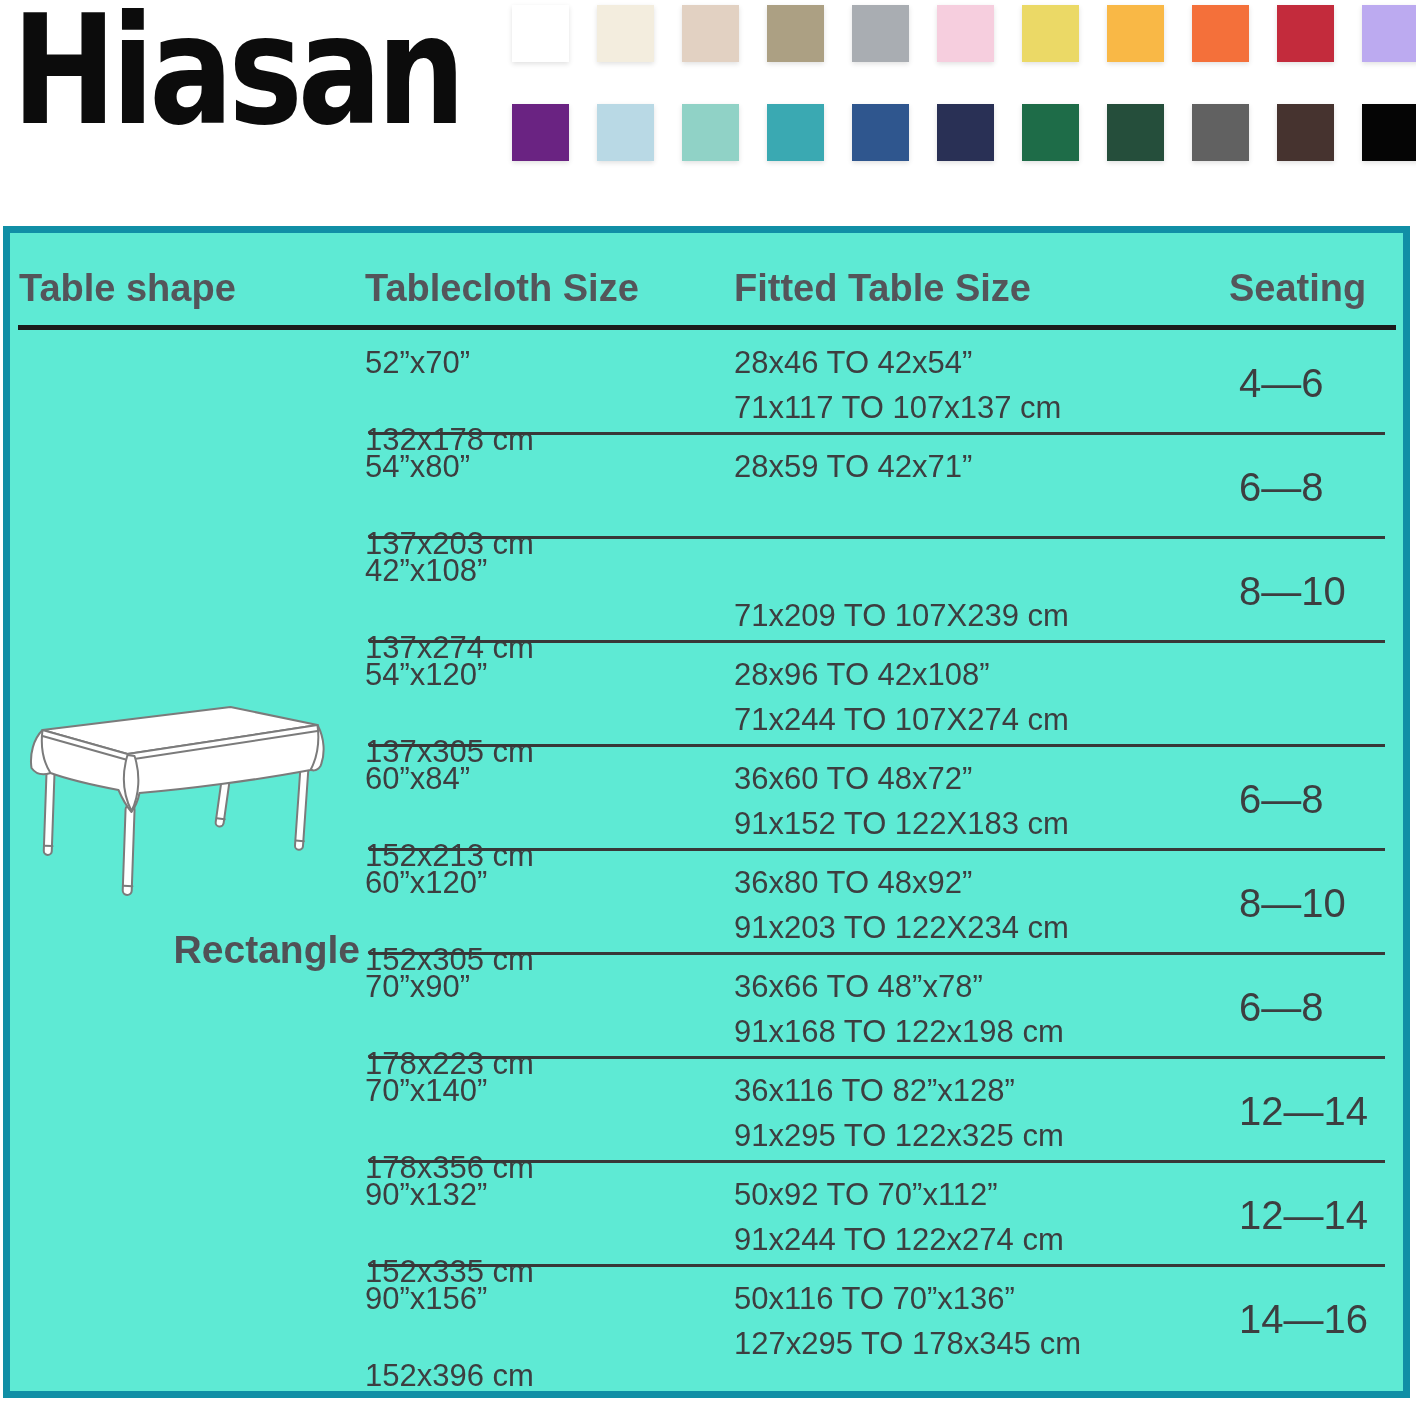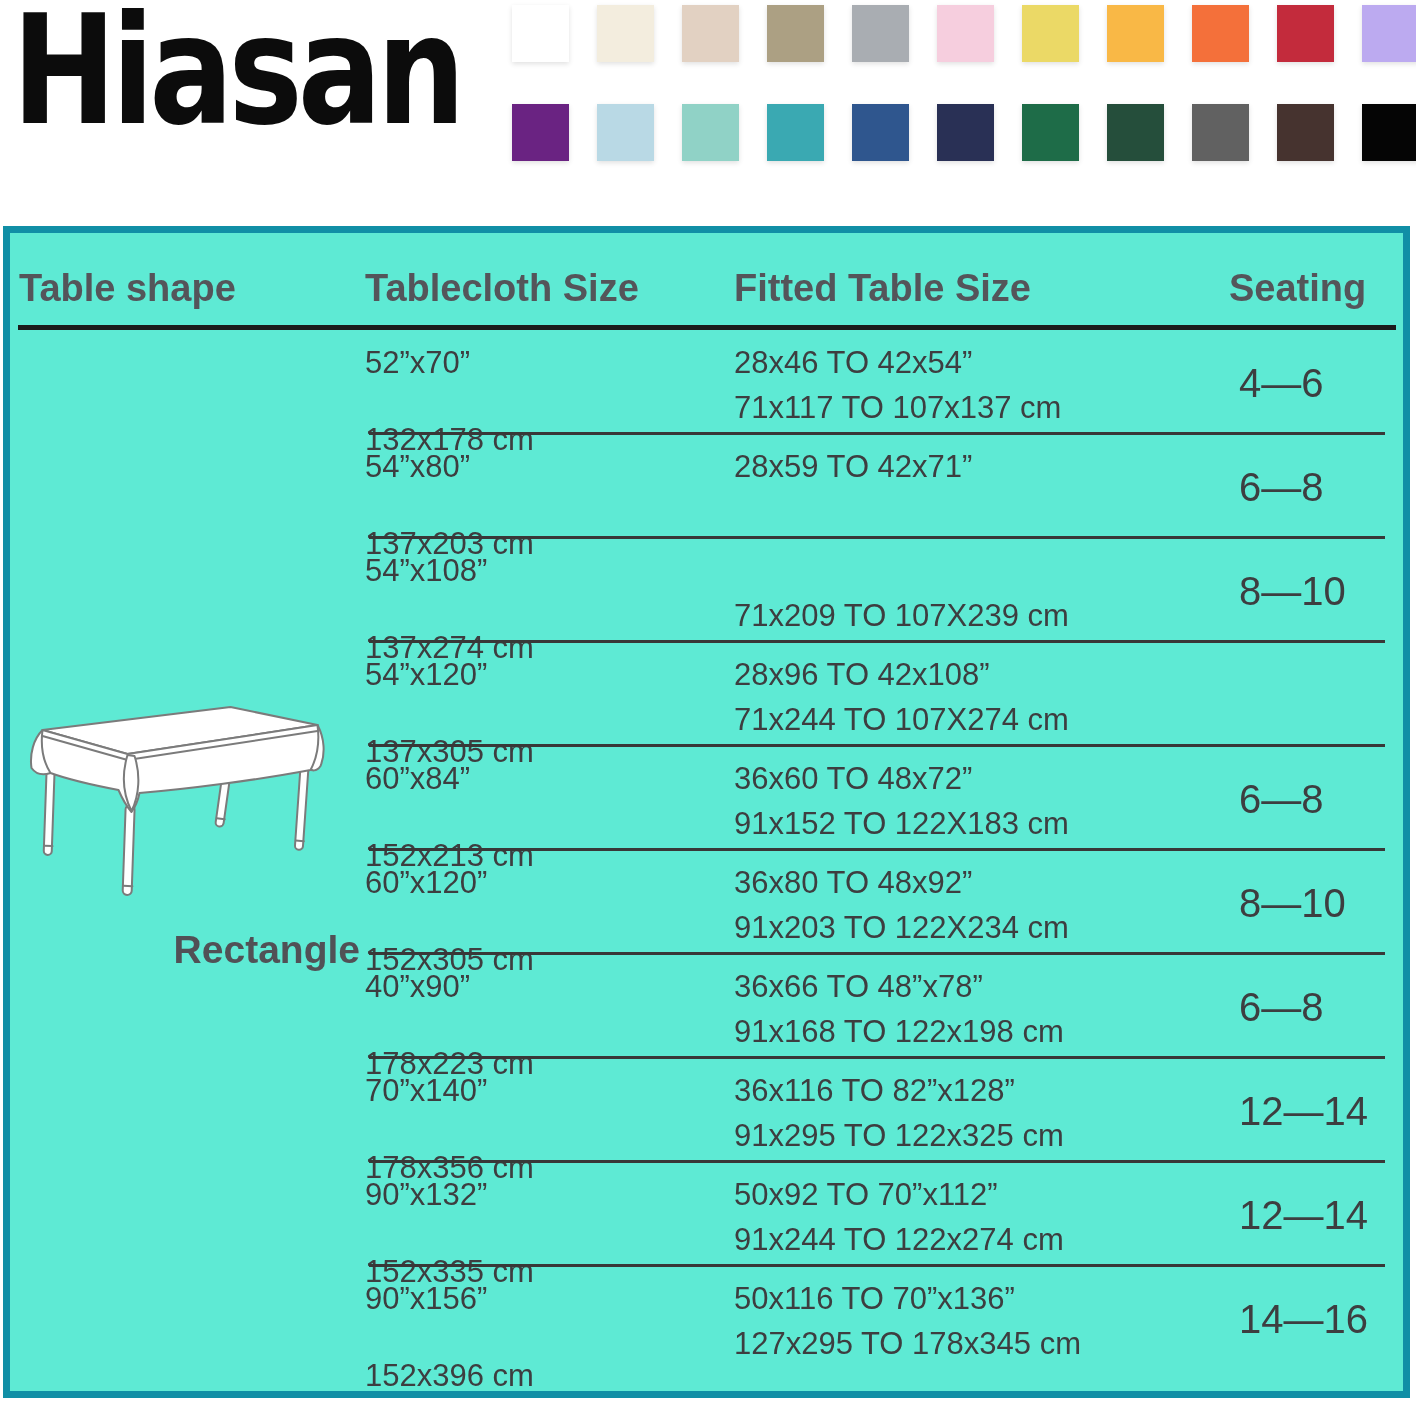--- a/index.html
+++ b/index.html
@@ -132,21 +132,21 @@
 
   <div class="trow" style="top:202px">
     <div class="cell-line tc1">54”x80”</div>
     <div class="cell-line tc2">137x203 cm</div>
     <div class="cell-line ft1">28x59 TO 42x71”</div>
     <div class="seat">6—8</div>
     <div class="sep"></div>
   </div>
 
   <div class="trow" style="top:306px">
-    <div class="cell-line tc1">54”x108”</div>
+    <div class="cell-line tc1">42”x108”</div>
     <div class="cell-line tc2">137x274 cm</div>
     <div class="cell-line ft2">71x209 TO 107X239 cm</div>
     <div class="seat">8—10</div>
     <div class="sep"></div>
   </div>
 
   <div class="trow" style="top:410px">
     <div class="cell-line tc1">54”x120”</div>
     <div class="cell-line tc2">137x305 cm</div>
     <div class="cell-line ft1">28x96 TO 42x108”</div>
@@ -166,21 +166,21 @@
   <div class="trow" style="top:618px">
     <div class="cell-line tc1">60”x120”</div>
     <div class="cell-line tc2">152x305 cm</div>
     <div class="cell-line ft1">36x80 TO 48x92”</div>
     <div class="cell-line ft2">91x203 TO 122X234 cm</div>
     <div class="seat">8—10</div>
     <div class="sep"></div>
   </div>
 
   <div class="trow" style="top:722px">
-    <div class="cell-line tc1">40”x90”</div>
+    <div class="cell-line tc1">70”x90”</div>
     <div class="cell-line tc2">178x223 cm</div>
     <div class="cell-line ft1">36x66 TO 48”x78”</div>
     <div class="cell-line ft2">91x168 TO 122x198 cm</div>
     <div class="seat">6—8</div>
     <div class="sep"></div>
   </div>
 
   <div class="trow" style="top:826px">
     <div class="cell-line tc1">70”x140”</div>
     <div class="cell-line tc2">178x356 cm</div>

